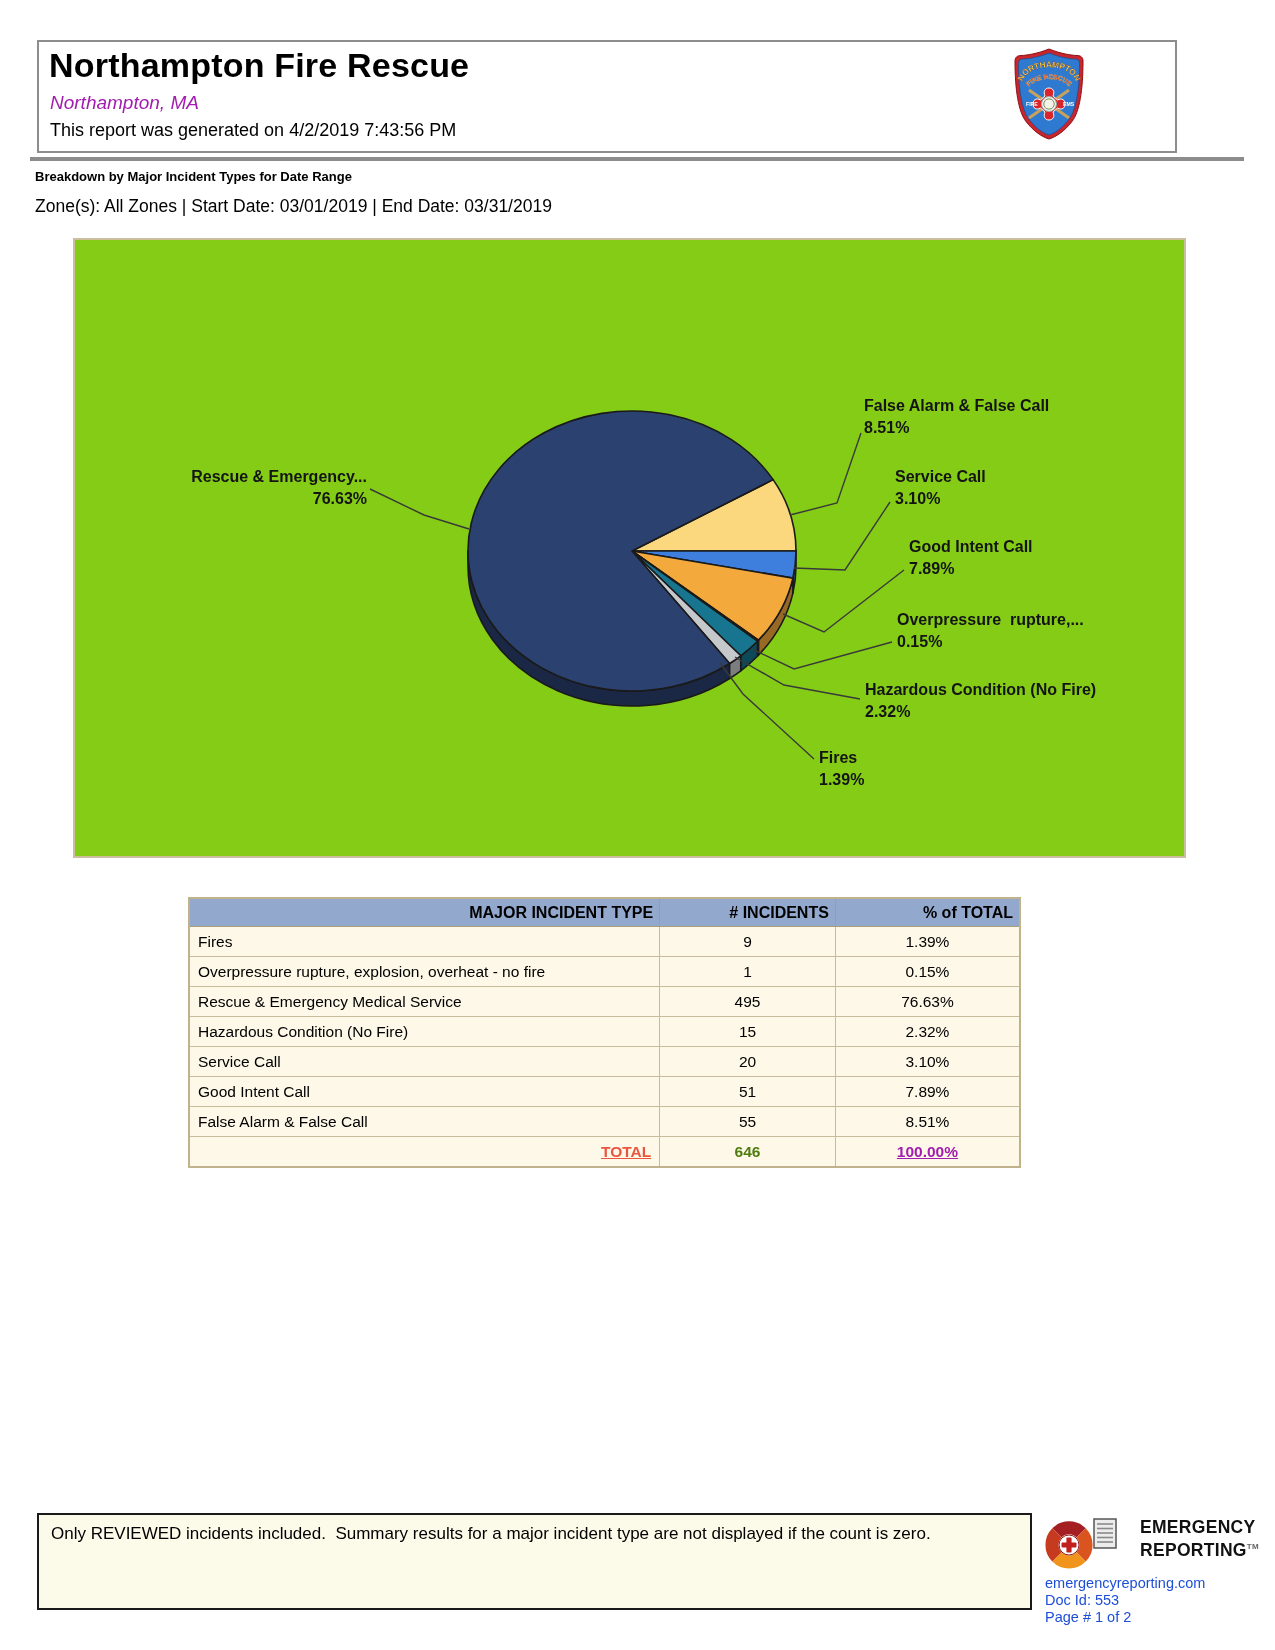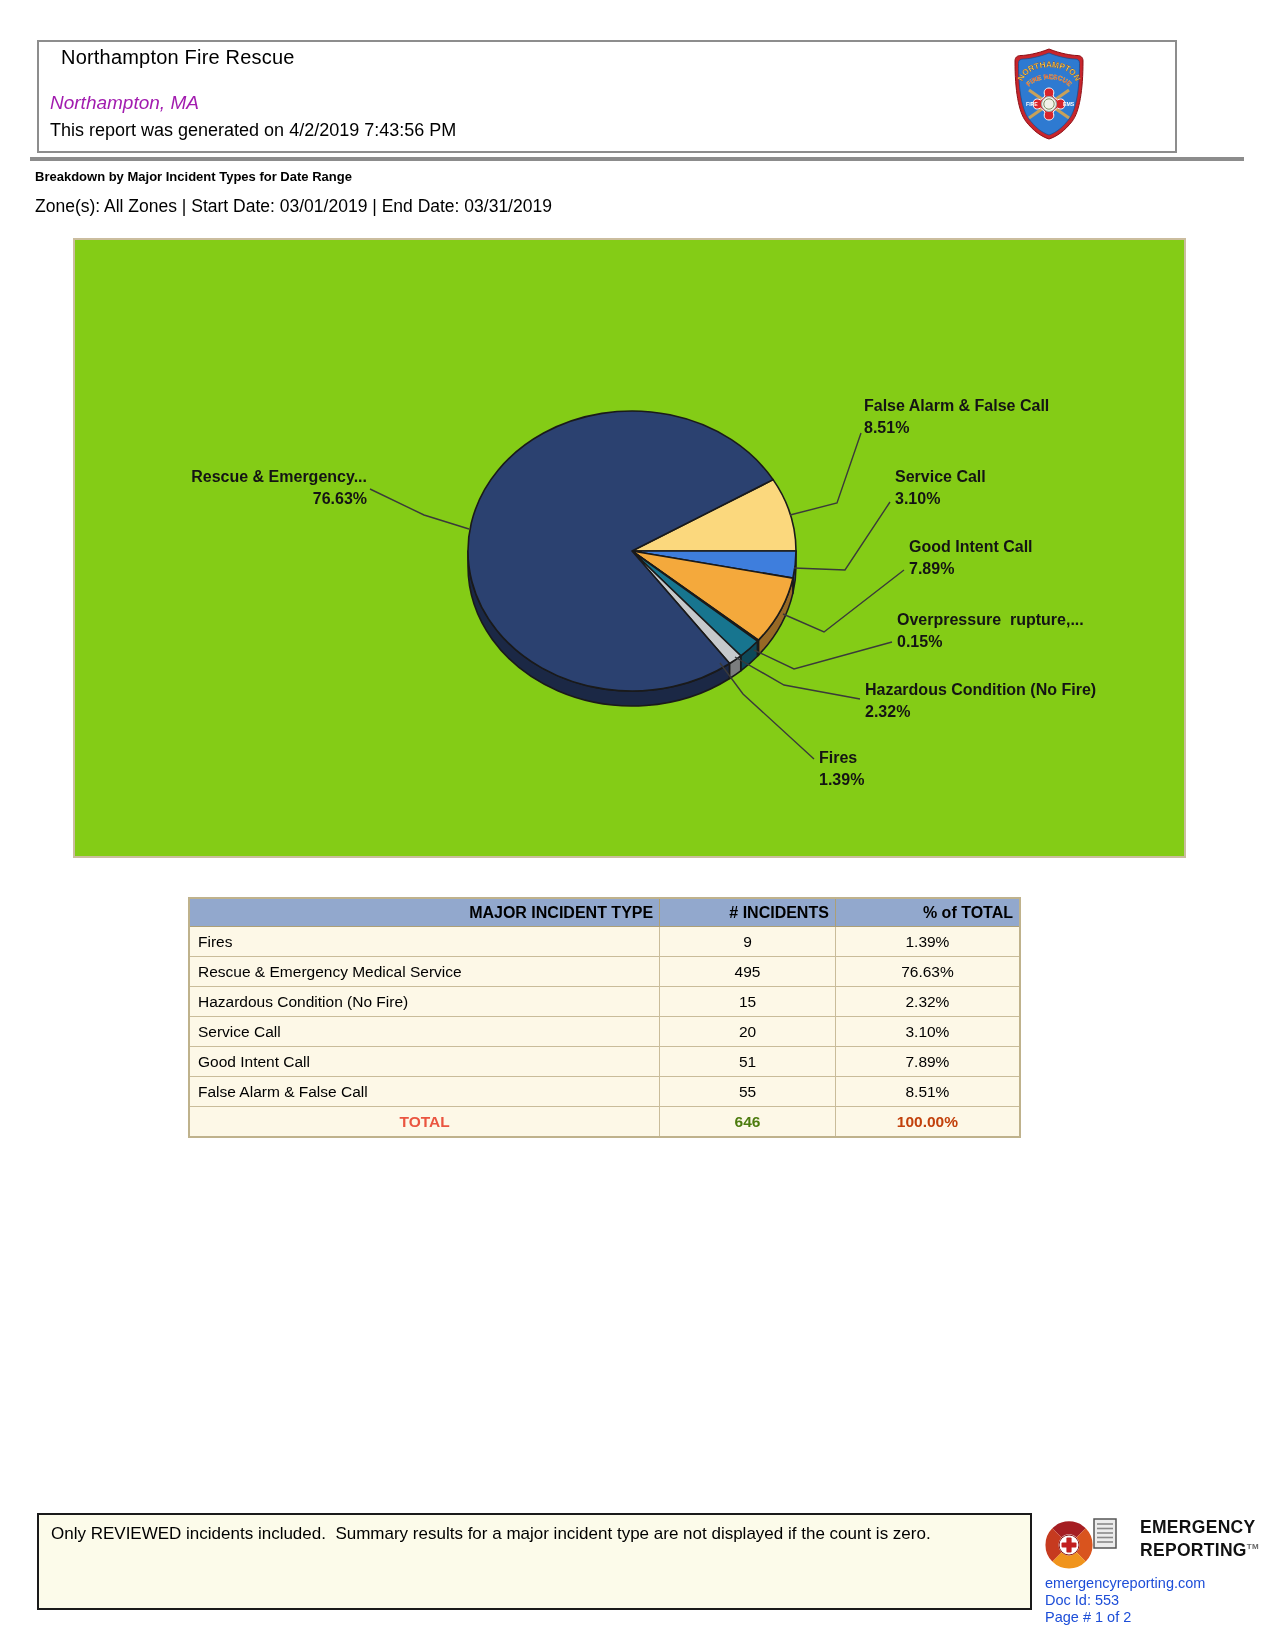--- a/index.html
+++ b/index.html
@@ -2,21 +2,21 @@
 <html><head>
 <meta charset="utf-8">
 <style>
   html,body{margin:0;padding:0;background:#e9e9e9;}
   .page{position:relative;width:1275px;height:1650px;background:#ffffff;margin:0 auto;
         font-family:"Liberation Sans", sans-serif;color:#000;overflow:hidden;}
 
   
   .header-box{position:absolute;left:37px;top:40px;width:1140px;height:113px;
               border:2px solid #8d8d8d;box-sizing:border-box;background:#fff;}
-  .title{position:absolute;left:22px;top:4px;font-size:20px;font-weight:normal;letter-spacing:.2px;}
+  .title{position:absolute;left:10px;top:4px;font-size:34px;font-weight:bold;letter-spacing:.2px;}
   .subtitle{position:absolute;left:11px;top:50px;font-size:19px;font-style:italic;color:#a21caf;}
   .generated{position:absolute;left:11px;top:78px;font-size:18px;}
   .badge{position:absolute;left:975px;top:6px;width:70px;height:95px;}
 
   .rule{position:absolute;left:30px;top:157px;width:1214px;height:4px;background:#8c8c8c;}
   .section-heading{position:absolute;left:35px;top:169px;font-size:13px;font-weight:bold;}
   .zone-line{position:absolute;left:35px;top:196px;font-size:17.5px;white-space:pre-wrap;}
 
   
   .chart-panel{position:absolute;left:73px;top:238px;width:1113px;height:620px;
@@ -27,21 +27,21 @@
 
   
   .incident-table{position:absolute;left:188px;top:897px;width:833px;
                   border-collapse:collapse;font-size:15.5px;border:2px solid #BFB28C;}
   .incident-table th{background:#92A8CD;border:1px solid #AC9F77;height:27px;
                      font-size:16px;font-weight:bold;text-align:right;padding:0 6px;}
   .incident-table td{background:#FDF8E7;border:1px solid #C9BC9A;height:29px;padding:0 8px;}
   .cell-label{text-align:left;}
   .num{text-align:center;}
   .total-row td{font-weight:bold;}
-  .total-label{text-align:center;}
+  .total-label{text-align:right;text-decoration:underline;}
 
   
   .footer-box{position:absolute;left:37px;top:1513px;width:995px;height:97px;
               background:#FCFBEA;border:2px solid #1a1a1a;box-sizing:border-box;}
   .footer-note{margin:9px 12px;font-size:17px;white-space:pre-wrap;}
 
   .er-block{position:absolute;left:1042px;top:1516px;width:230px;}
   .er-top{display:flex;align-items:flex-start;}
   .er-wordmark{margin-left:8px;margin-top:2px;font-size:17.5px;font-weight:bold;
                line-height:19px;letter-spacing:.3px;color:#111;}
@@ -131,20 +131,25 @@
         <th style="background: rgb(146, 168, 205);">% of TOTAL</th>
       </tr>
     </thead>
     <tbody>
         <tr>
           <td class="cell-label">Fires</td>
           <td class="num">9</td>
           <td class="num">1.39%</td>
         </tr>
         <tr>
+          <td class="cell-label">Overpressure rupture, explosion, overheat - no fire</td>
+          <td class="num">1</td>
+          <td class="num">0.15%</td>
+        </tr>
+        <tr>
           <td class="cell-label">Rescue &amp; Emergency Medical Service</td>
           <td class="num">495</td>
           <td class="num">76.63%</td>
         </tr>
         <tr>
           <td class="cell-label">Hazardous Condition (No Fire)</td>
           <td class="num">15</td>
           <td class="num">2.32%</td>
         </tr>
         <tr>
@@ -160,21 +165,21 @@
         <tr>
           <td class="cell-label">False Alarm &amp; False Call</td>
           <td class="num">55</td>
           <td class="num">8.51%</td>
         </tr>
       </tbody>
     <tfoot>
       <tr class="total-row">
         <td class="cell-label total-label" style="color: rgb(234, 85, 64);">TOTAL</td>
         <td class="num" style="color: #4d7c0f;">646</td>
-        <td class="num" style="color: #c2410c;">100.00%</td>
+        <td class="num" style="color: #a21caf; text-decoration: underline;">100.00%</td>
       </tr>
     </tfoot>
   </table>
 
   <div class="footer-box">
     <div class="footer-note">Only REVIEWED incidents included.  Summary results for a major incident type are not displayed if the count is zero.</div>
   </div>
 
   <div class="er-block">
     <div class="er-top">

